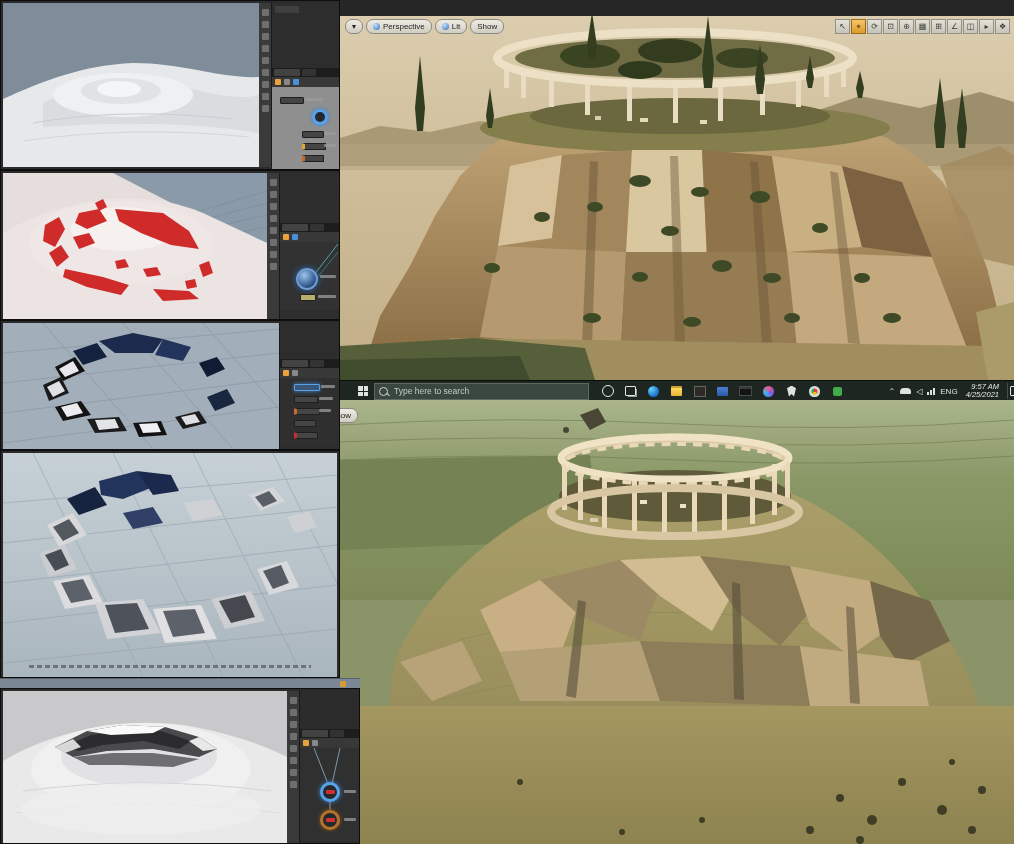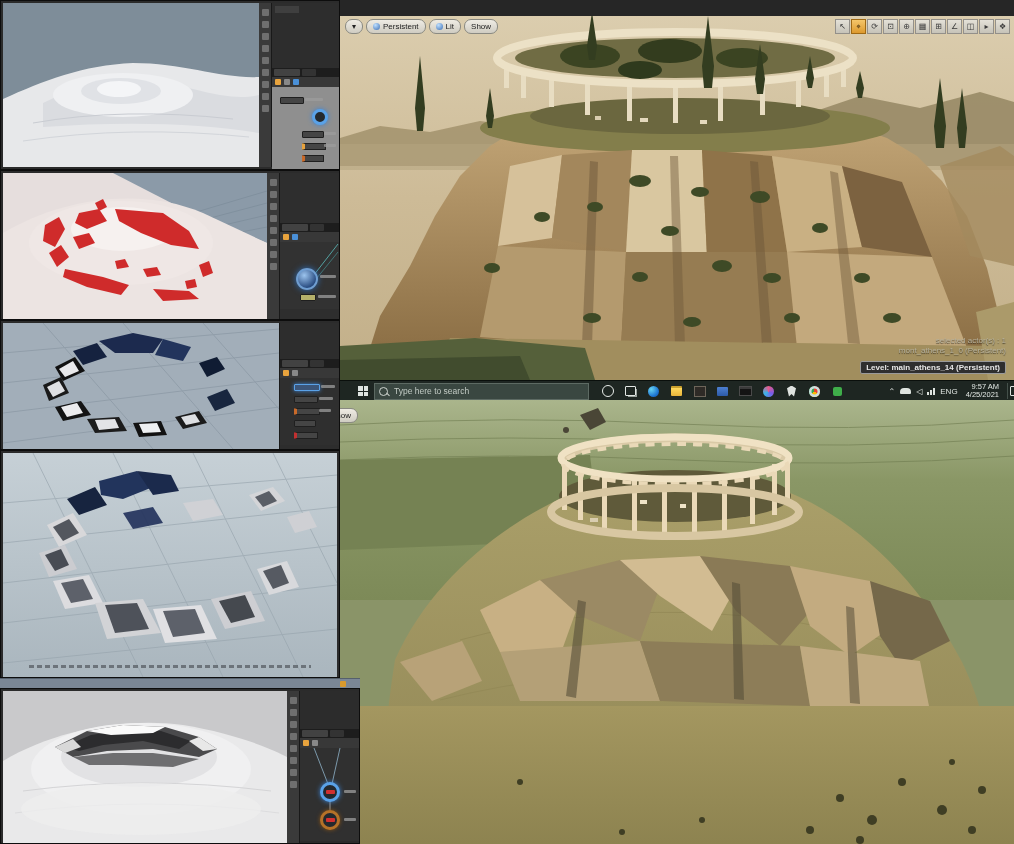--- a/index.html
+++ b/index.html
@@ -34,21 +34,21 @@
   .tb-search input{flex:1;background:transparent;border:none;outline:none;font-size:8.5px;color:#d5dbd6;
                    font-family:"Liberation Sans",sans-serif;}
   .tb-search input::placeholder{color:#c3cbc5;}
   .lens{width:7px;height:7px;border:1.3px solid #cfd5d0;border-radius:50%;position:relative;flex:0 0 auto;}
   .lens::after{content:"";position:absolute;width:4px;height:1.3px;background:#cfd5d0;transform:rotate(45deg);
                right:-3px;bottom:-1px;}
   .tb-icons{display:flex;gap:6px;align-items:center;}
   .tb-ic{width:17px;height:17px;display:flex;align-items:center;justify-content:center;}
   .tb-tray{margin-left:auto;display:flex;align-items:center;gap:5px;padding-right:4px;}
   .tray-glyph{font-size:8px;color:#dfe4e0;}
-  .tb-clock{text-align:right;font-size:7.5px;color:#e2e7e3;line-height:8.5px;padding:0 3px;}
+  .tb-clock{text-align:right;font-size:7.5px;color:#e2e7e3;line-height:8.5px;padding:0 3px;font-style:italic;}
   .tb-note{width:14px;height:16px;border-left:1px solid #44504a;display:flex;align-items:center;justify-content:center;}
   .note-sq{width:8px;height:8px;border:1px solid #dfe4e0;border-radius:1px;}
 
   
   .vstrip{position:absolute;background:#3a3a3a;display:flex;flex-direction:column;align-items:center;gap:5px;padding-top:6px;box-sizing:border-box;}
   .vstrip i{width:7px;height:7px;background:#6f6f6f;border-radius:1px;}
   .ne{position:absolute;background:#2d2d2d;box-sizing:border-box;border-left:1px solid #191919;}
   .ne .toprow{height:7px;margin:3px;width:24px;background:#3f3f3f;}
   .ne .tabbar{height:9px;background:#1d1d1d;display:flex;gap:2px;padding:1px 2px;box-sizing:border-box;}
   .ne .tab{width:26px;background:#424242;border-radius:1px;}
@@ -177,21 +177,21 @@
           <ellipse cx="152" cy="252" rx="8" ry="5"></ellipse>
       </g>
     </svg>
 
     <div class="vp-toolbar">
       <div class="vp-btn">
           <span>▾</span>
         </div>
       <div class="vp-btn">
           <span class="dot"></span>
-          <span>Persistent</span>
+          <span>Perspective</span>
         </div>
       <div class="vp-btn">
           <span class="dot"></span>
           <span>Lit</span>
         </div>
       <div class="vp-btn">
           <span>Show</span>
         </div>
     </div>
 
@@ -202,25 +202,20 @@
       <div class="tool-box">⊡</div>
       <div class="tool-box">⊕</div>
       <div class="tool-box">▦</div>
       <div class="tool-box">⊞</div>
       <div class="tool-box">∠</div>
       <div class="tool-box">◫</div>
       <div class="tool-box">▸</div>
       <div class="tool-box">❖</div>
     </div>
 
-    <div class="vp-status">
-      <div class="ln">selected actor(s) : 1</div>
-      <div class="ln">mont_athens_1_0 (Persistent)</div>
-      <div class="level-badge">Level: main_athens_14 (Persistent)</div>
-    </div>
   </div>
 
   <div class="abs" id="taskbar" style="left:340px;top:380px;width:674px;height:20px;">
     <div class="tb-start">
       <div class="winlogo">
           <span></span>
           <span></span>
           <span></span>
           <span></span>
         </div>

